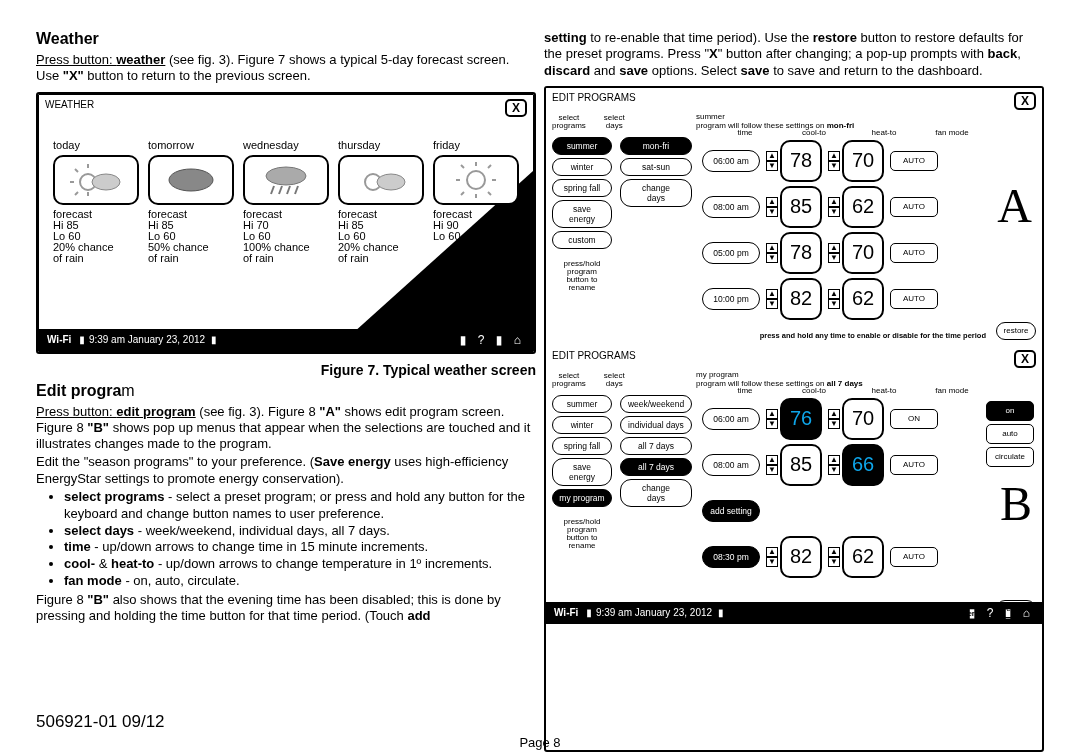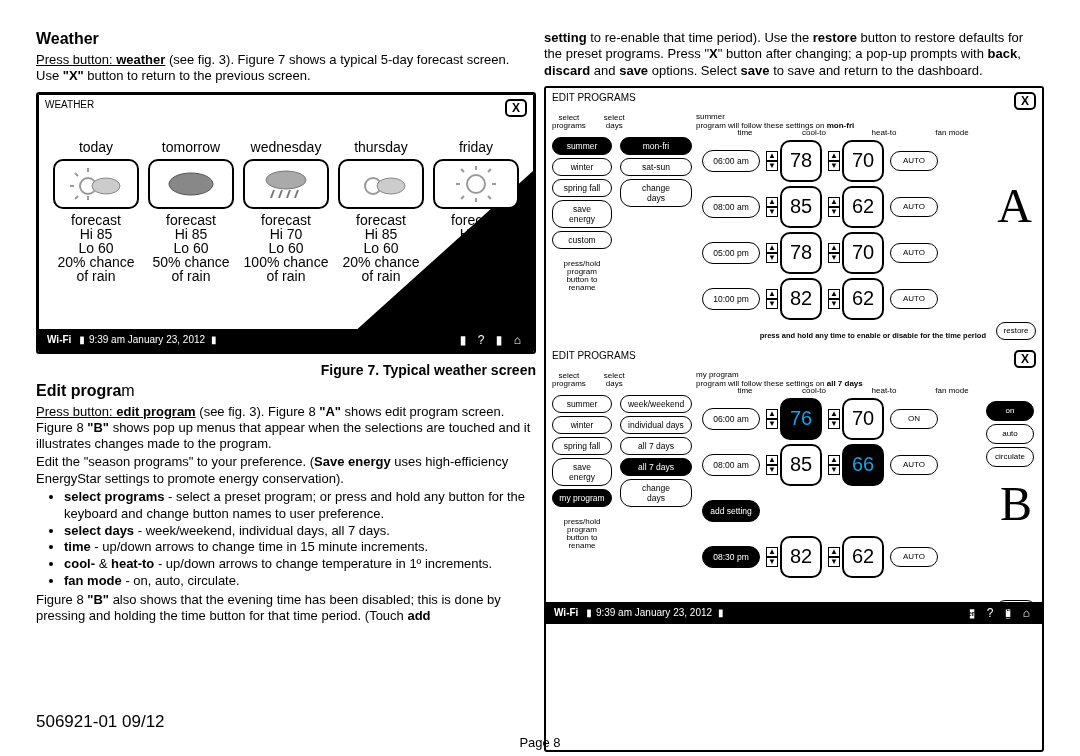--- a/index.html
+++ b/index.html
@@ -21,21 +21,21 @@
   .scr-title { position:absolute; left:6px; top:4px; font-size:10px; }
   .tri { position:absolute; bottom:0; right:0; width:0; height:0; border-left:200px solid transparent; border-bottom:180px solid #000; }
   .xbtn { position:absolute; right:6px; top:4px; width:22px; height:18px; border:2px solid #000; border-radius:5px; font-weight:bold; font-size:12px; line-height:14px; text-align:center; font-family:Arial;}
   .statusbar { position:absolute; left:0; right:0; bottom:0; height:22px; background:#000; color:#fff; font-size:10px; display:flex; align-items:center; padding-left:8px; }
   .statusbar .wf{font-weight:bold; margin-right:4px;}
   .statusbar .ricons { margin-left:auto; margin-right:8px; font-size:12px; letter-spacing:4px; }
 
   
   .wtitle { position:absolute; left:0; right:0; top:20px; font-size:10px; text-align:center; }
   .days { position:absolute; left:14px; right:14px; top:44px; display:flex; justify-content:space-between; }
-  .day { width:86px; text-align:center; font-size:14px; }
+  .day { width:86px; font-size:11px; }
   .dayname { margin-bottom:4px; }
   .daybox { width:86px; height:50px; border:2px solid #000; border-radius:10px; margin:0 auto 4px auto; display:flex; align-items:center; justify-content:center; background:#fff;}
   svg.wi { width:60px; height:36px; }
   .fc { line-height:1.0; }
 
   
   .scrA { left:0; top:0; right:0; height:258px; border:none; }
   .scrB { left:0; top:258px; right:0; height:278px; border:none; }
   .ep-cols { position:absolute; top:26px; left:6px; font-size:8px; display:flex; gap:18px; }
   .ep-cols > div{ text-align:center; line-height:1; }
@@ -51,21 +51,21 @@
   .grid-head span{display:inline-block; text-align:center;}
 
   .prow { position:absolute; left:156px; height:42px; display:flex; align-items:center; gap:6px; }
   .tpill { border:1.5px solid #000; border-radius:11px; width:58px; height:22px; font-size:8.5px; display:flex; align-items:center; justify-content:center; background:#fff;}
   .tpill.sel { background:#000; color:#fff;}
   .stepbox { display:flex; align-items:center; }
   .step-arrows { display:flex; flex-direction:column; font-size:8px; line-height:8px; margin-right:2px; }
   .step-arrows span{border:1px solid #000;width:12px;text-align:center;}
   .tempbox { width:42px; height:42px; border:2px solid #000; border-radius:10px; font-size:20px; display:flex; align-items:center; justify-content:center; background:#fff;}
   .tempbox.sel { background:#000; color:#0ea5e9; }
-  .fanpill { border:1.5px solid #000; border-radius:10px; width:48px; height:20px; font-size:8px; display:flex; align-items:center; justify-content:center; background:#fff;}
+  .fanpill { border:1.5px solid #000; border-radius:5px; width:48px; height:20px; font-size:8px; display:flex; align-items:center; justify-content:center; background:#fff;}
   .fanpill.sel{background:#000;color:#fff;}
   .fanopts { position:absolute; right:6px; top:52px; width:50px; font-size:8px;}
   .fanopts .fanpill{width:48px; margin:3px 0;}
   .restore { position:absolute; right:6px; bottom:6px; width:40px; height:18px; border:1.5px solid #000; border-radius:9px; font-size:8px; display:flex; align-items:center; justify-content:center; }
   .press-line { position:absolute; right:56px; bottom:6px; font-size:7.5px; font-weight:bold; text-align:right; width:320px;}
   .bigAB { position:absolute; right:10px; font-size:48px; font-family: 'Times New Roman', serif;}
   .caption { text-align:right; font-weight:bold; font-size:14px; margin:4px 0; }
 
   .footer-doc { position:absolute; left:36px; bottom:24px; font-size:17px; }
   .footer-page { position:absolute; left:0; right:0; bottom:6px; text-align:center; font-size:13px; }

